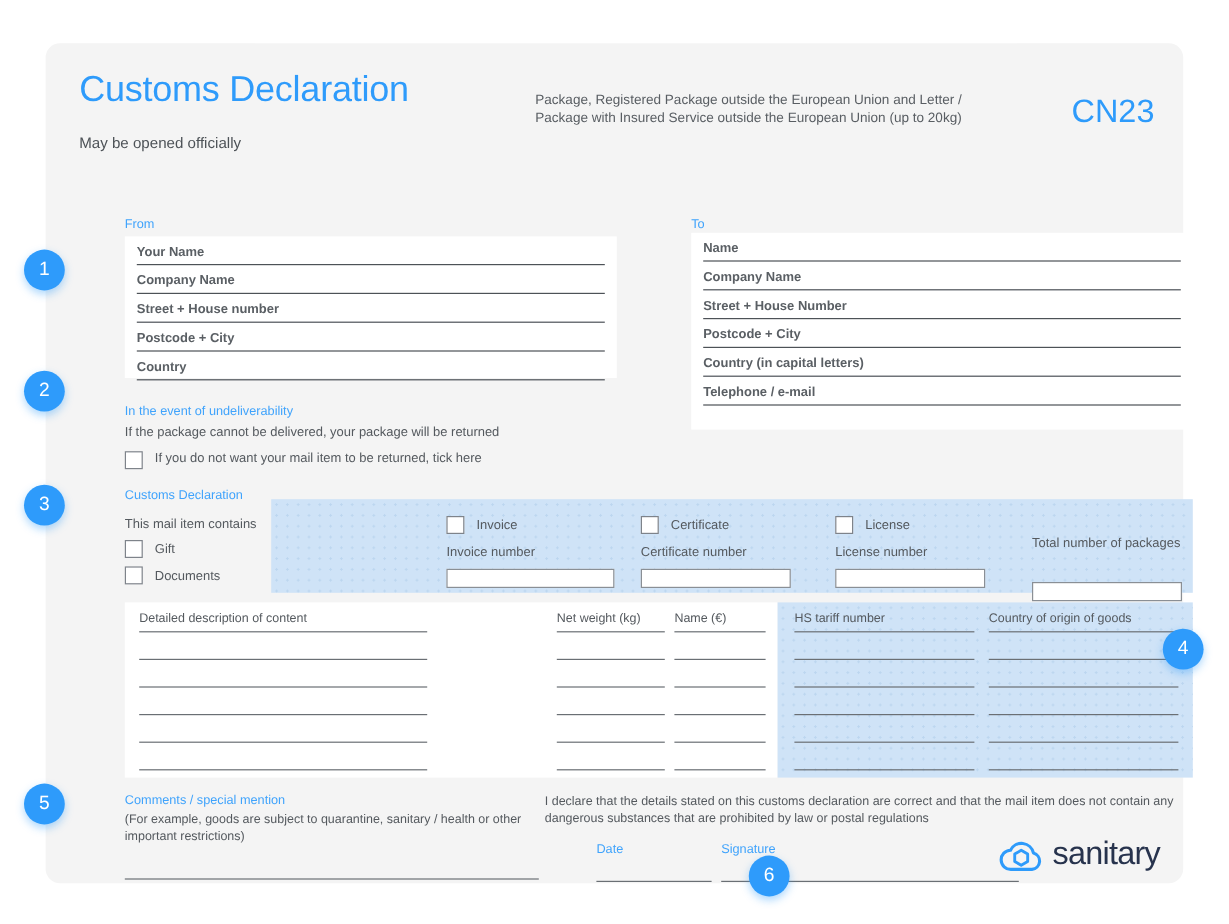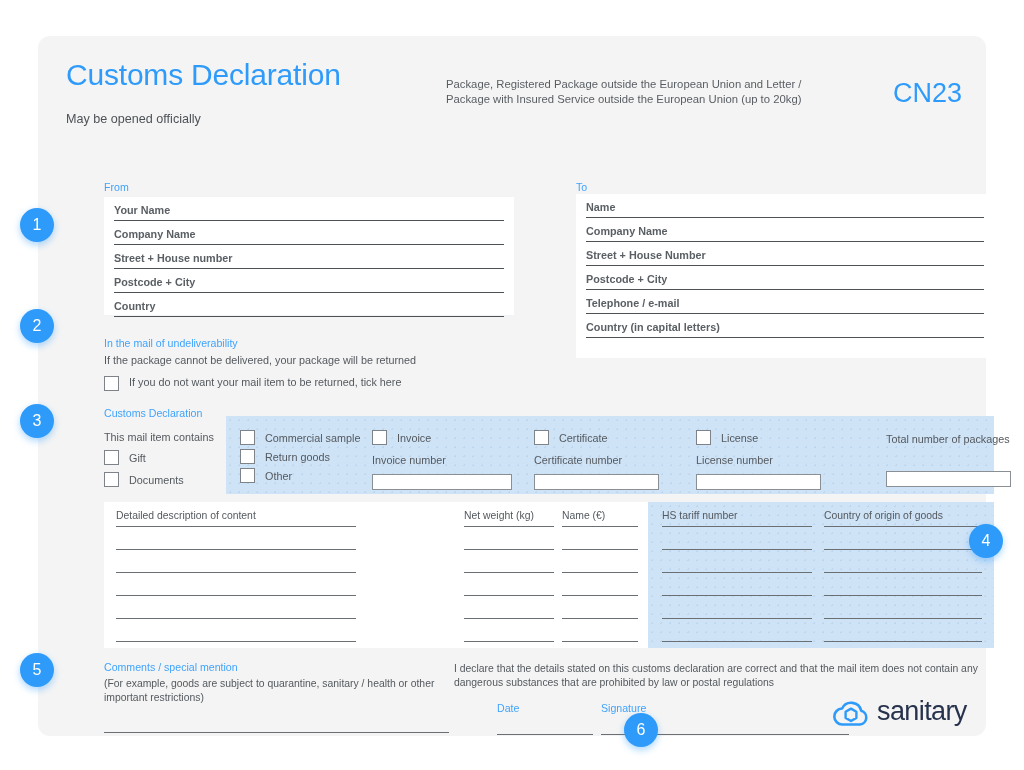--- a/index.html
+++ b/index.html
@@ -250,26 +250,26 @@
     <div class="addr-row">Postcode + City</div>
     <div class="addr-row">Country</div>
   </div>
 
   <div class="addr-label" id="to-label">To</div>
   <div class="addr-box" id="to-box">
     <div class="addr-row">Name</div>
     <div class="addr-row">Company Name</div>
     <div class="addr-row">Street + House Number</div>
     <div class="addr-row">Postcode + City</div>
+    <div class="addr-row">Country (in capital letters)</div>
     <div class="addr-row">Telephone / e-mail</div>
-    <div class="addr-row">Country (in capital letters)</div>
   </div>
 
   <div id="undeliv">
-    <div class="l1">In the mail of undeliverability</div>
+    <div class="l1">In the event of undeliverability</div>
     <div class="l2">If the package cannot be delivered, your package will be returned</div>
     <div class="tickrow">
       <span class="cb"></span>
       <span class="txt-sm">If you do not want your mail item to be returned, tick here</span>
     </div>
   </div>
 
   <div class="sec-label" id="cd-label">Customs Declaration</div>
 
   <div id="cd-left">
@@ -279,34 +279,20 @@
       <span>Gift</span>
     </div>
     <div class="row">
       <span class="cb"></span>
       <span>Documents</span>
     </div>
   </div>
 
   <div id="blue-panel">
 
-    <div class="bp-col" style="left:14px; top:14px; width:150px;">
-      <div class="bp-chk-row">
-        <span class="cb"></span>
-        <span>Commercial sample</span>
-      </div>
-      <div class="bp-chk-row" style="margin-top:4px;">
-        <span class="cb"></span>
-        <span>Return goods</span>
-      </div>
-      <div class="bp-chk-row" style="margin-top:4px;">
-        <span class="cb"></span>
-        <span>Other</span>
-      </div>
-    </div>
 
     <div class="bp-col" style="left:146px; top:14px; width:160px;">
       <div class="bp-chk-row">
         <span class="cb"></span>
         <span>Invoice</span>
       </div>
       <div class="bp-sub">Invoice number</div>
       <div class="bp-input" style="width:140px;"></div>
     </div>
 
@@ -321,21 +307,21 @@
 
     <div class="bp-col" style="left:470px; top:14px; width:160px;">
       <div class="bp-chk-row">
         <span class="cb"></span>
         <span>License</span>
       </div>
       <div class="bp-sub">License number</div>
       <div class="bp-input" style="width:125px;"></div>
     </div>
 
-    <div class="bp-col" style="left:634px; top:14px; width:130px;margin-left:26px;">
+    <div class="bp-col" style="left:634px; top:28px; width:130px;">
       <div class="bp-sub" style="margin-top:3px;">Total number of packages</div>
       <div class="bp-input" style="width:125px; margin-top:26px;"></div>
     </div>
 
   </div>
 
   <div id="goods-white">
     <div class="gcol" style="left:12px; width:240px;">
       <div class="ghead">Detailed description of content</div>
       <div class="gline first"></div>

